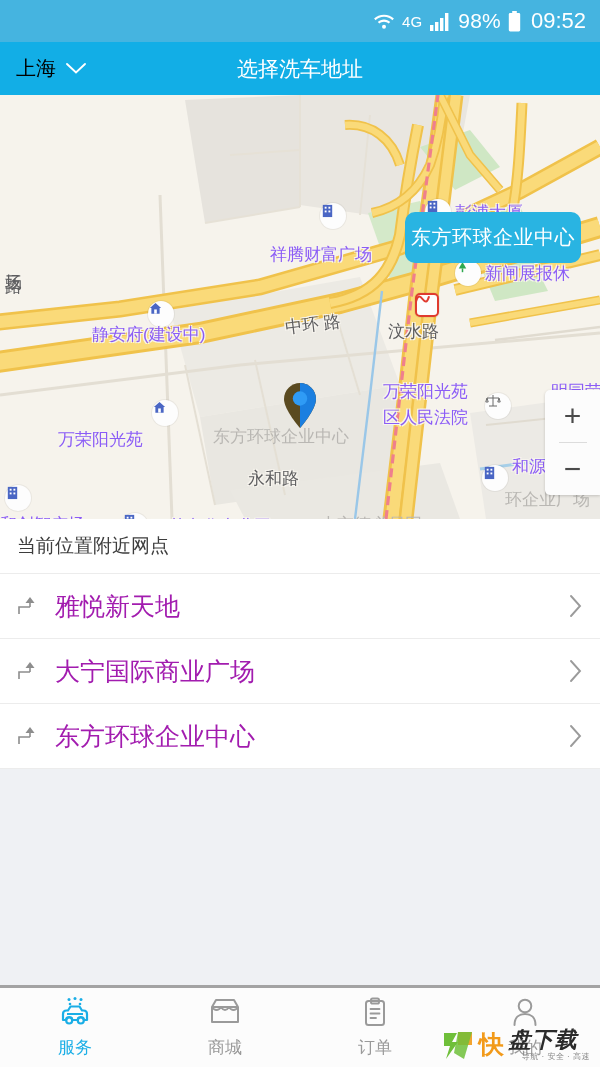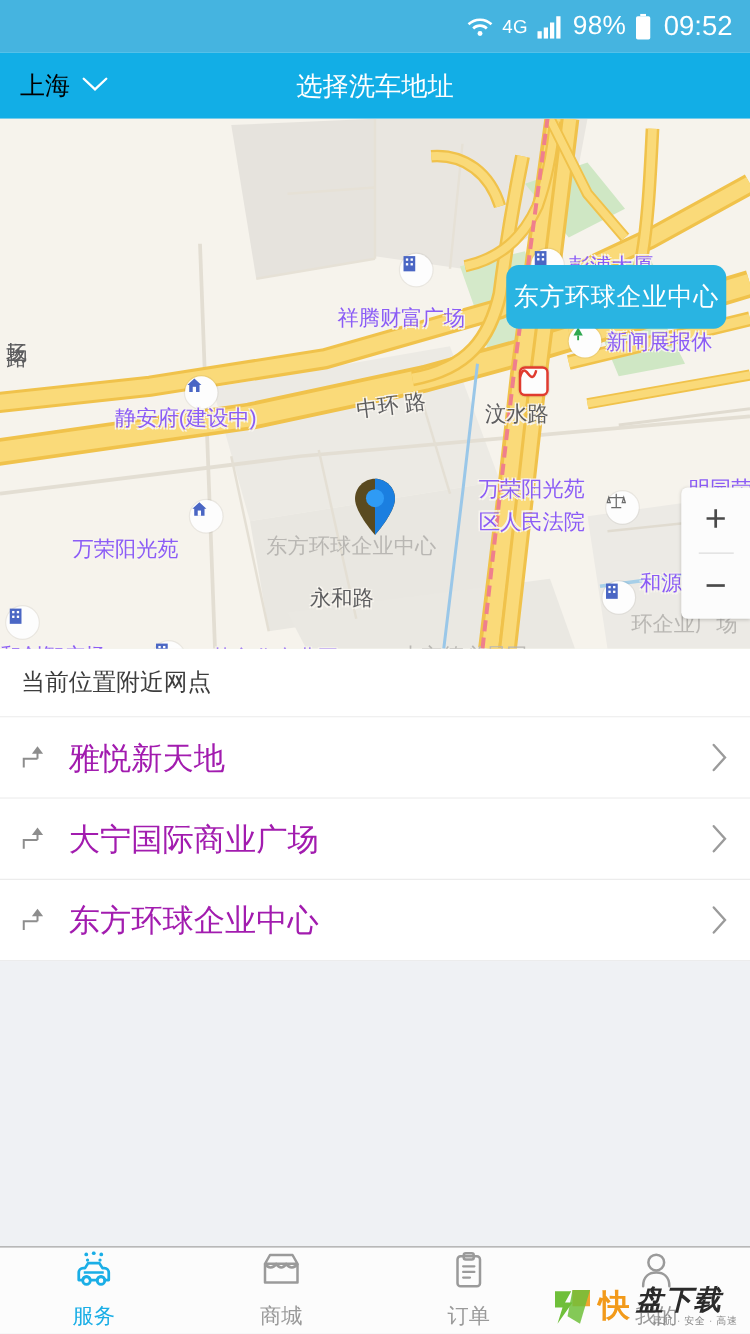--- a/index.html
+++ b/index.html
@@ -101,22 +101,22 @@
     padding:0 17px 0 17px; background:#fff; cursor:pointer;
   }
   .row-icon{ width:30px; display:flex; align-items:center; }
   .row-label{ flex:1; font-size:25px; color:#a21caf; padding-left:8px; }
   .chev{ display:flex; align-items:center; }
 
   .spacer{ background:#eff1f4; height:232px; }
 
   
   .tabbar{
-    position:absolute; left:0; bottom:0; width:600px; height:70px;
-    background:#fcfcfc; border-top:1px solid #a3a3a3;
+    position:absolute; left:0; bottom:0; width:600px; height:82px;
+    background:#fcfcfc; border-top:3px solid #a3a3a3;
     display:flex;
   }
   .tab{
     flex:1; display:flex; flex-direction:column;
     align-items:center; justify-content:center; gap:5px; cursor:pointer;
     position:relative;
   }
   .tab-label{ font-size:17px; color:#9a9a9a; }
   .tab.active .tab-label{ color:#1aaee6; }
 

